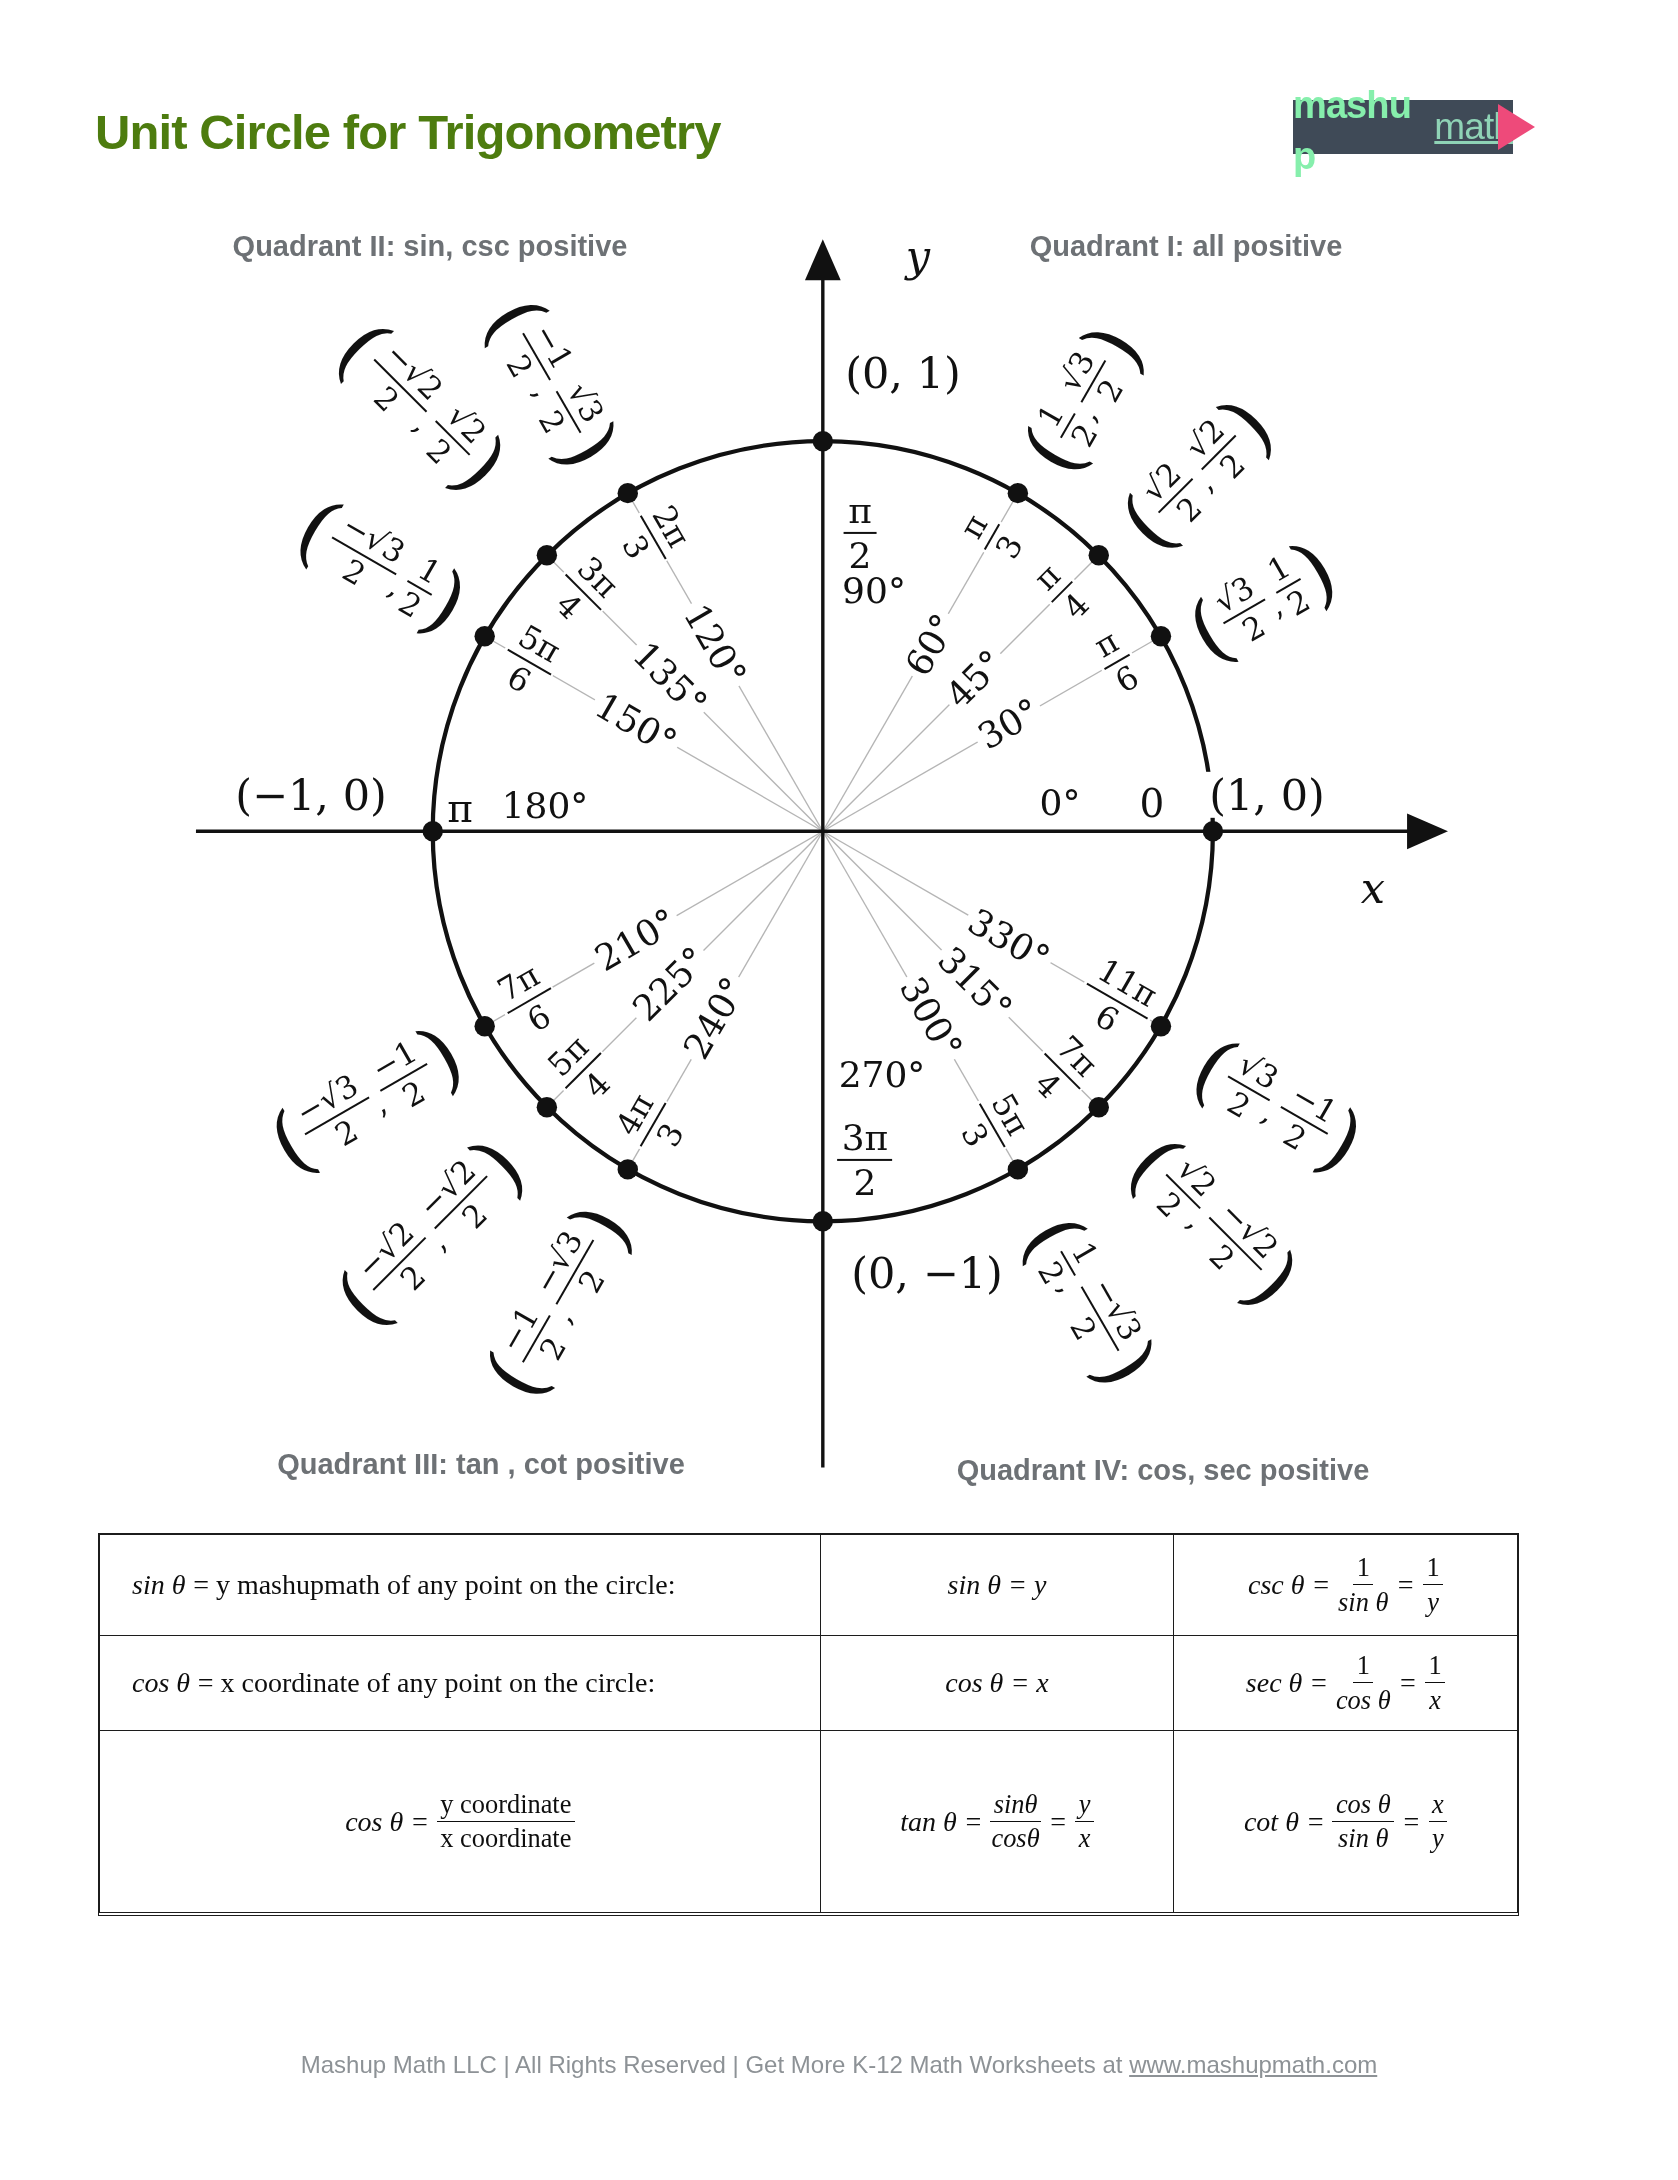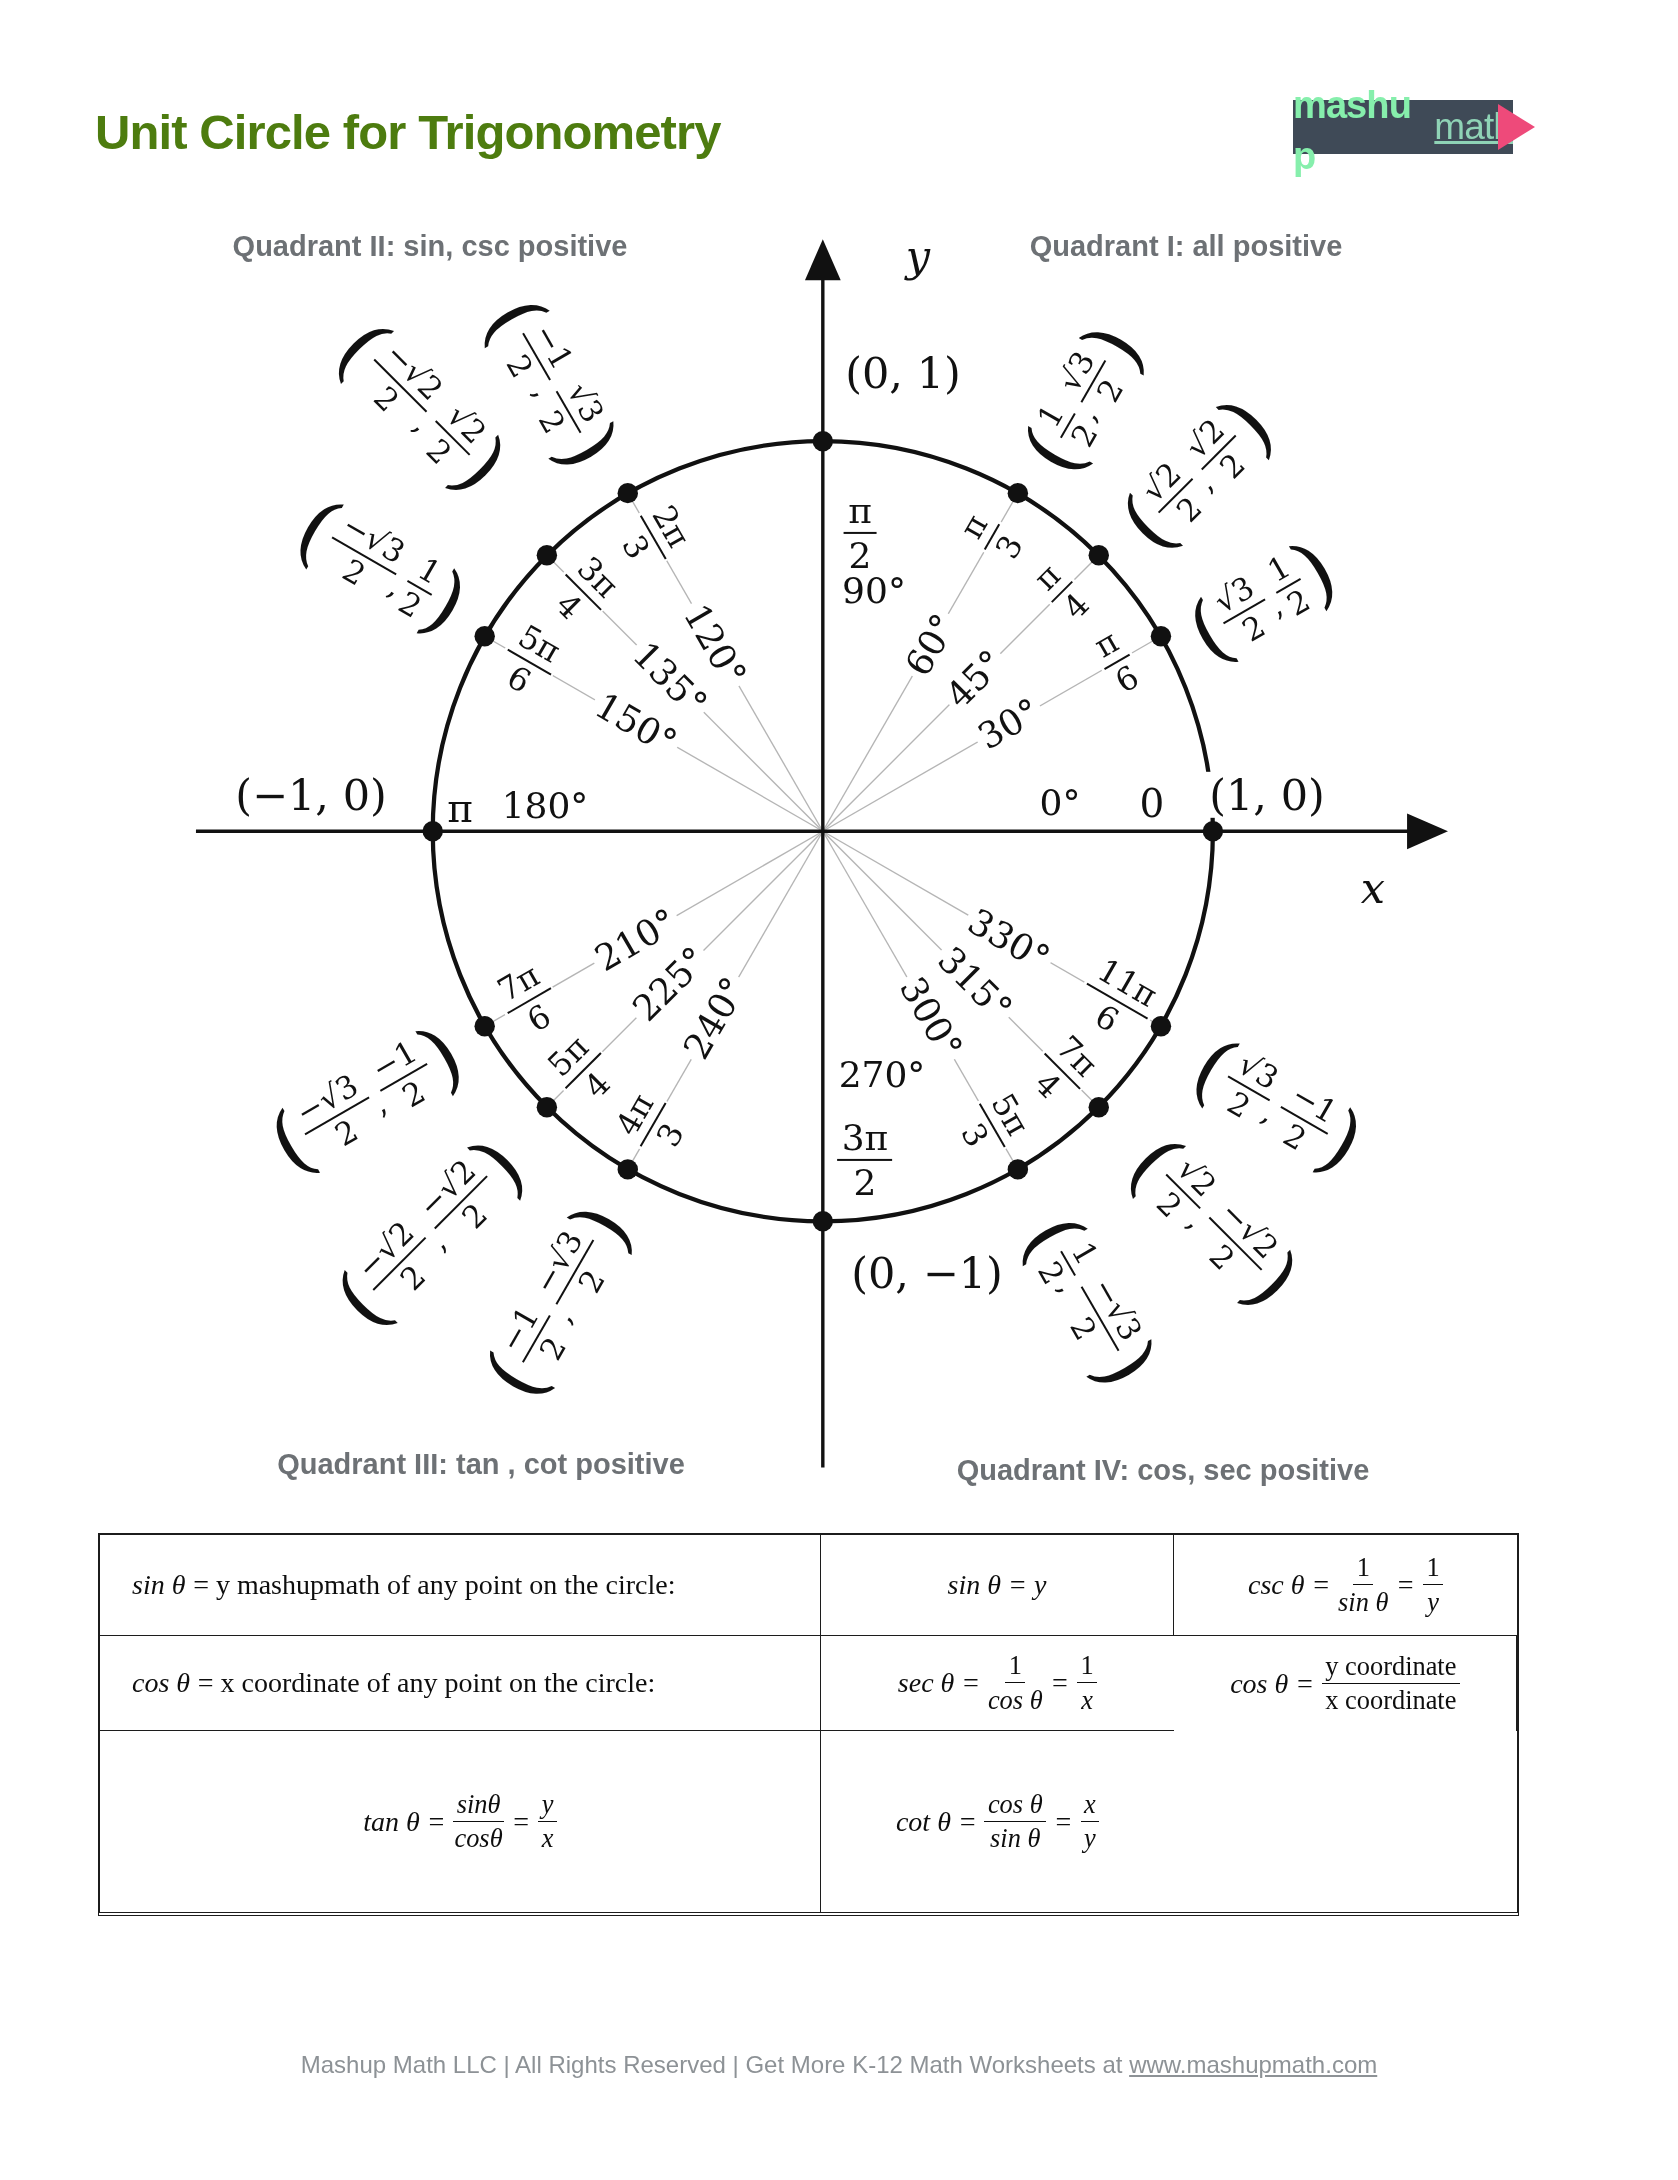--- a/index.html
+++ b/index.html
@@ -384,20 +384,23 @@
         <span class="frac tf">
           <span class="num up">1</span>
           <span class="den mi">y</span>
         </span>
       </div>
 
     <div class="cell left">
         <span class="mi">cos θ</span>
         <span class="up">= x coordinate of any point on the circle:</span>
       </div>
+    <div class="cell">
+        <span class="mi">cos θ = x</span>
+      </div>
     <div class="cell lastcol">
         <span class="mi">sec θ =</span>
         <span class="frac tf">
           <span class="num up">1</span>
           <span class="den mi">cos θ</span>
         </span>
         <span class="up eq">=</span>
         <span class="frac tf">
           <span class="num up">1</span>
           <span class="den mi">x</span>

